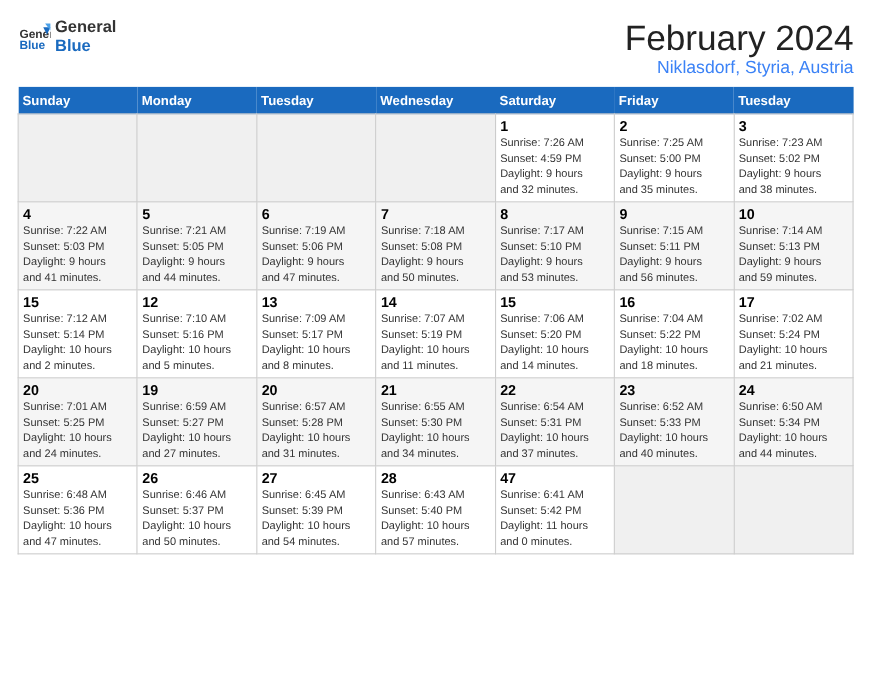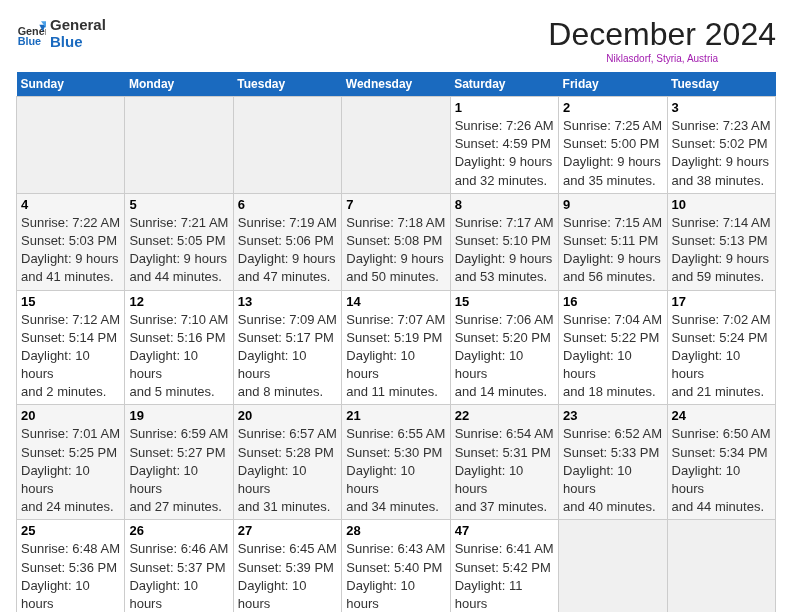--- a/index.html
+++ b/index.html
@@ -27,23 +27,22 @@
     }
     .title-block {
       text-align: right;
     }
     .month-title {
       font-size: 32px;
       font-weight: normal;
       color: #222;
     }
     .subtitle {
-      font-size: 10px;
-      color: #a21caf;
-      text-align: center;
+      font-size: 16px;
+      color: #3b82f6;
     }
     table {
       width: 100%;
       border-collapse: collapse;
       font-size: 11px;
       border-radius: 30px;
     }
     thead th {
       background: #1a6abf;
       color: #fff;
@@ -61,21 +60,21 @@
     }
     .day-num {
       font-weight: bold;
       font-size: 13px;
       display: block;
       margin-bottom: 2px;
     }
     .day-info {
       color: #333;
       line-height: 1.4;
-      font-size: 13px;
+      font-size: 10px;
     }
     .empty-cell {
       background: #f9f9f9;
     }
     tr:nth-child(even) td {
       background: #f5f5f5;
     }
     tr:nth-child(odd) td {
       background: #fff;
     }
@@ -93,21 +92,21 @@
       <text x="2" y="32" font-size="13" font-weight="bold" fill="#1a6abf">Blue</text>
       <polygon points="28,8 36,8 32,16" fill="#1a6abf"></polygon>
       <polygon points="30,4 36,4 36,12" fill="#4aa0e8"></polygon>
     </svg>
     <div>
       <div style="font-size:15px;font-weight:bold;color:#333;">General</div>
       <div style="font-size:15px;font-weight:bold;color:#1a6abf;">Blue</div>
     </div>
   </div>
   <div class="title-block">
-    <div class="month-title">December 2024</div>
+    <div class="month-title">February 2024</div>
     <div class="subtitle">Niklasdorf, Styria, Austria</div>
   </div>
 </div>
 
 <table>
   <thead>
     <tr>
       <th>Sunday</th>
       <th>Monday</th>
       <th>Tuesday</th>

